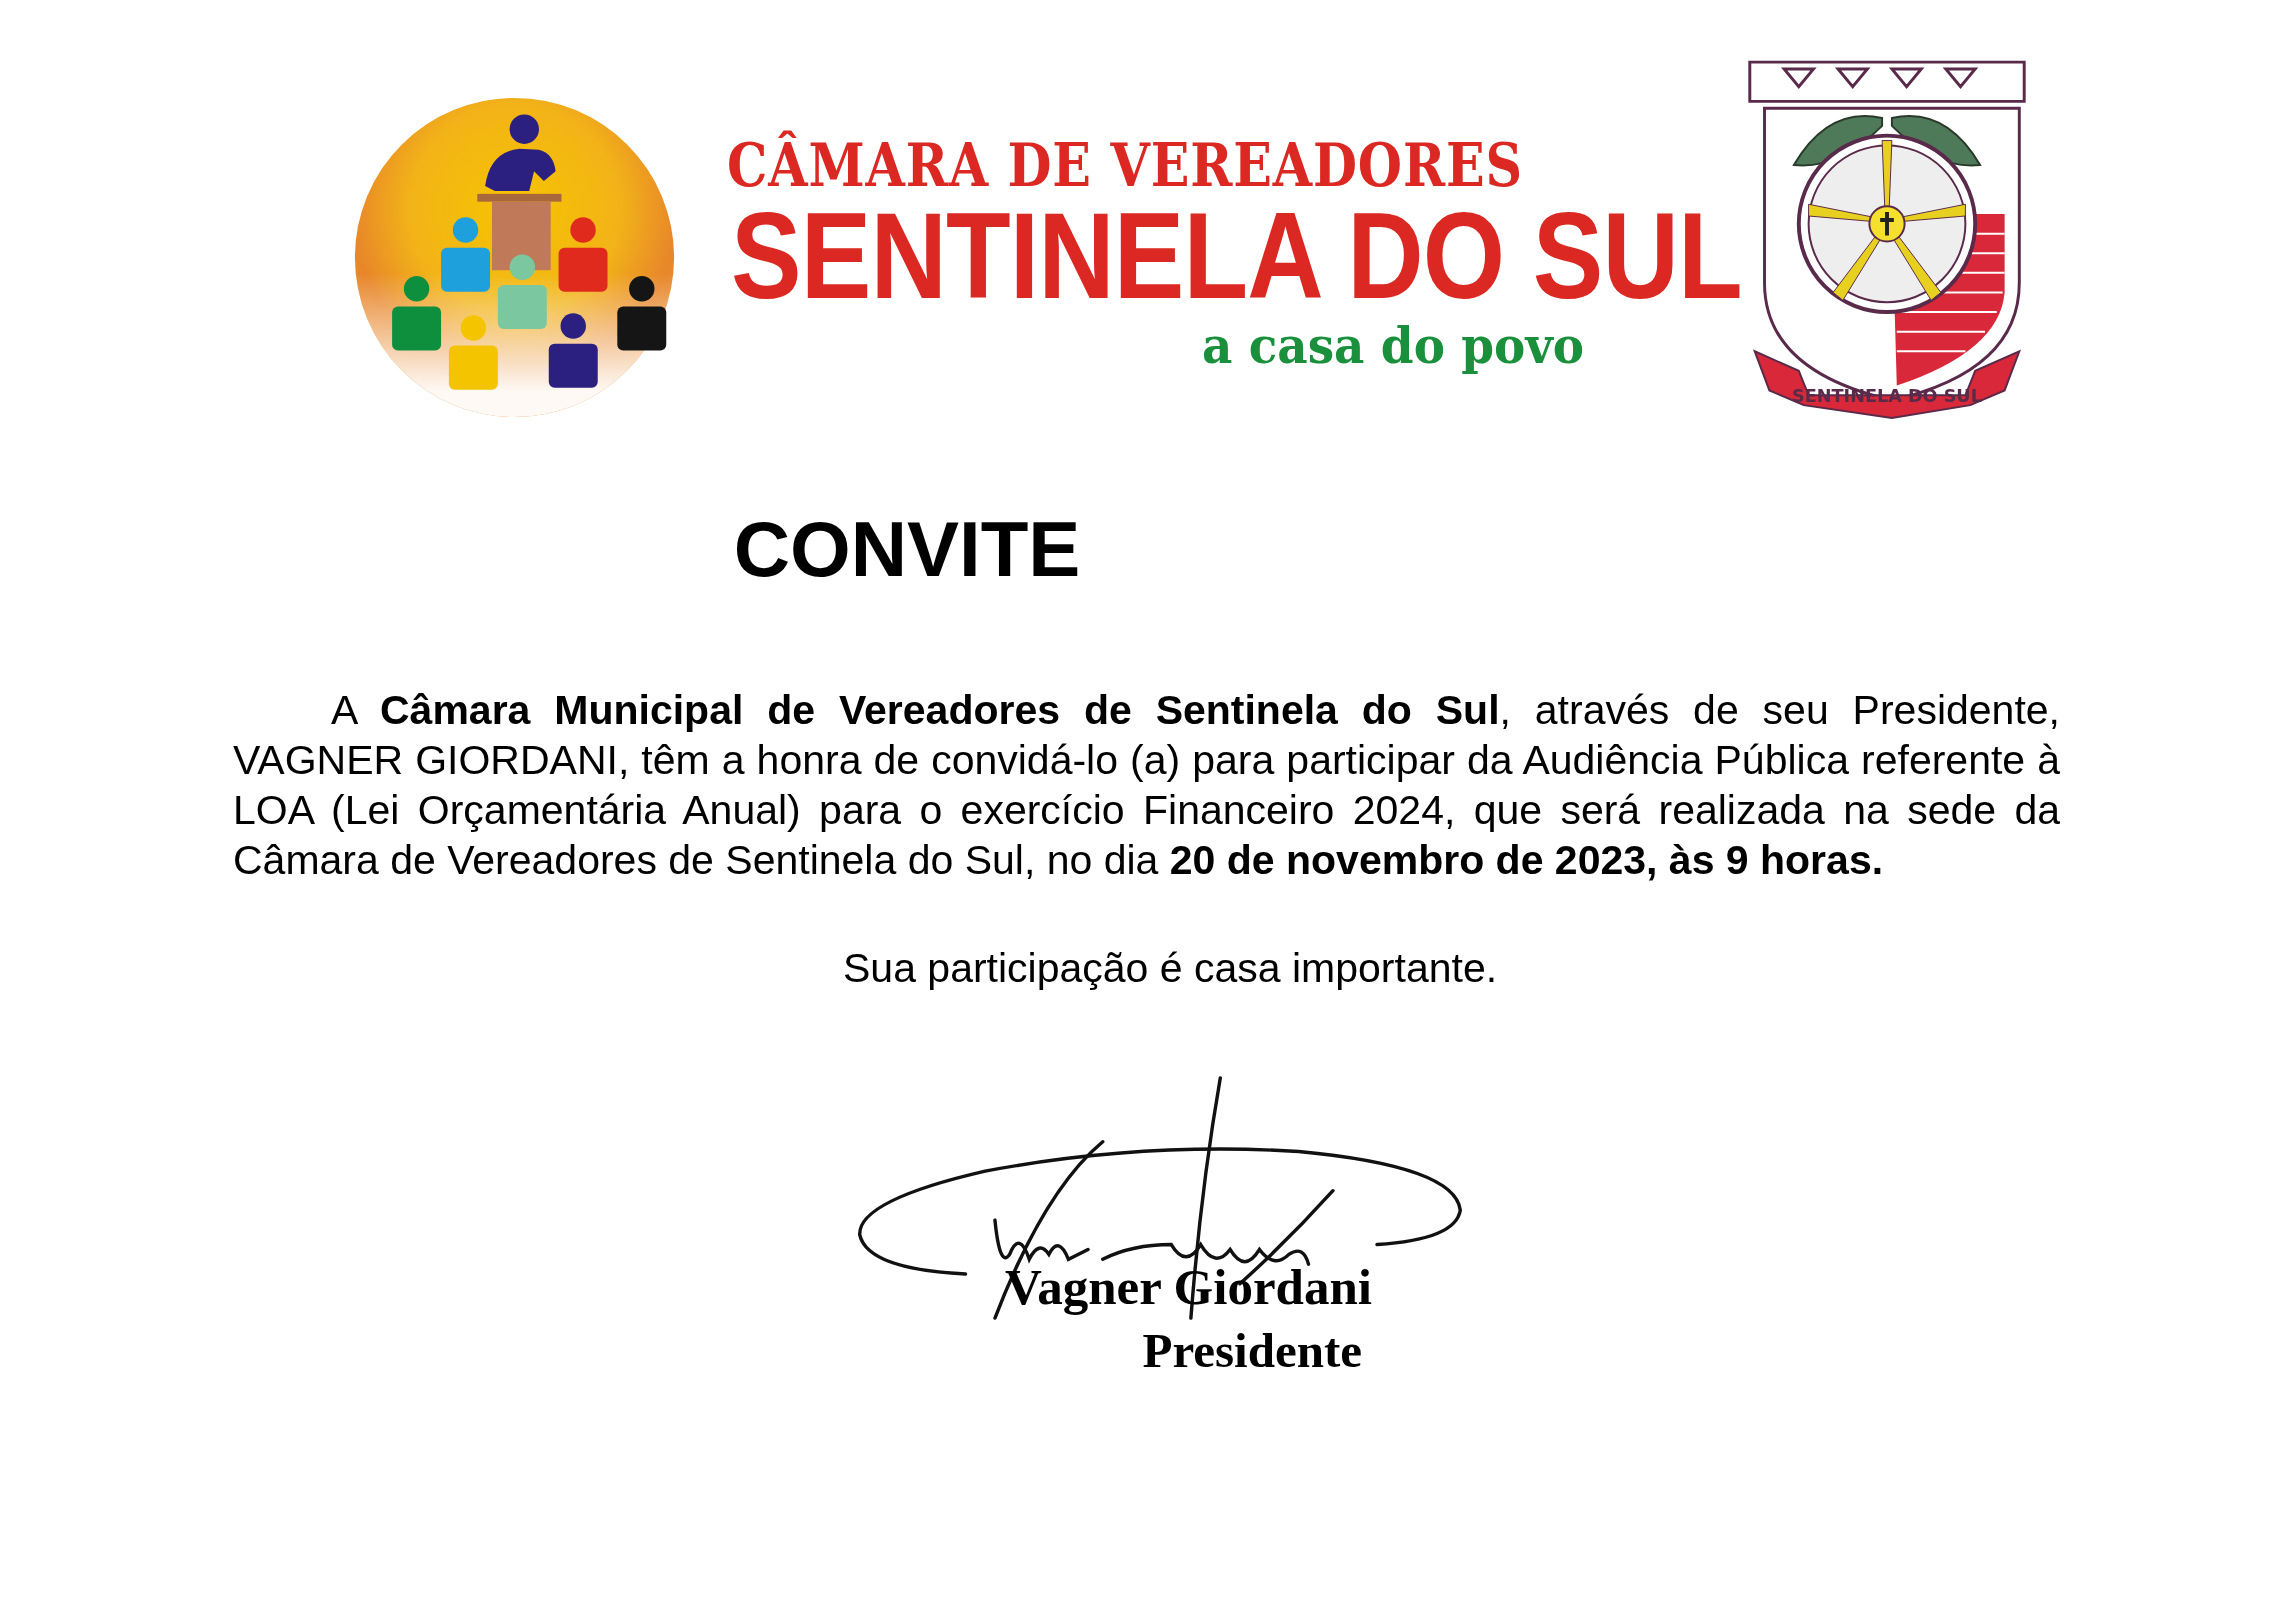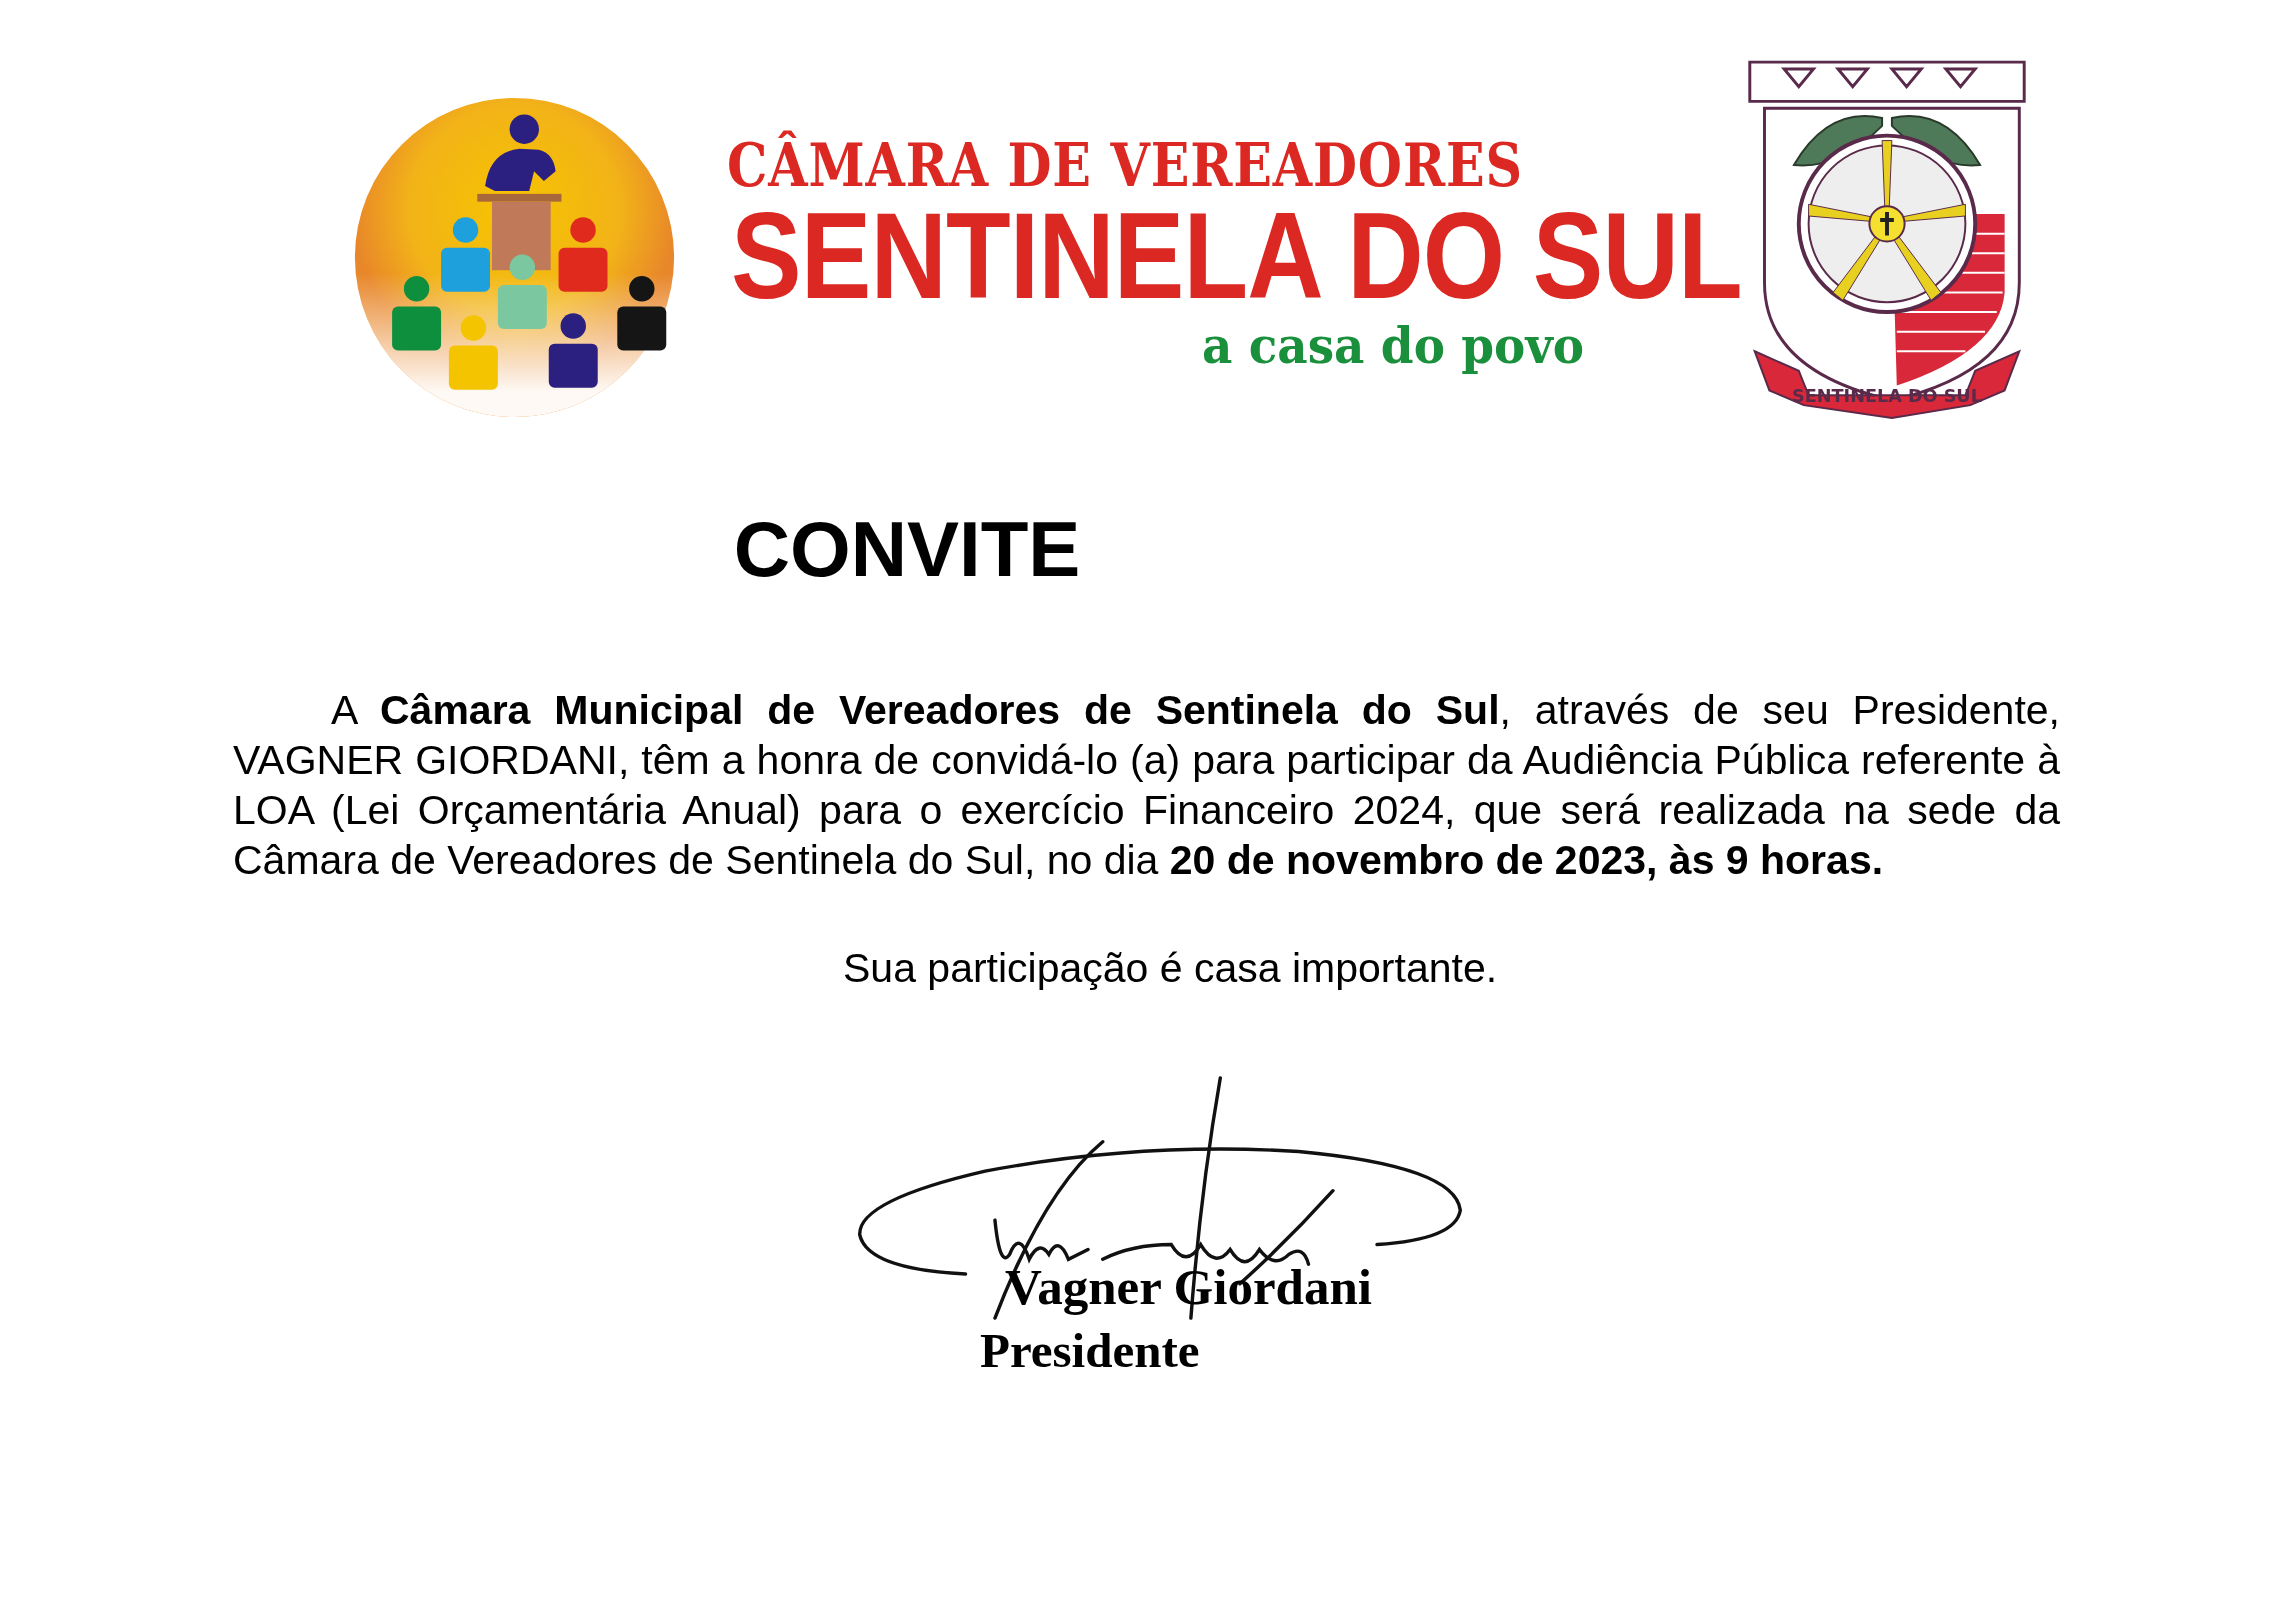--- a/index.html
+++ b/index.html
@@ -16,21 +16,21 @@
   
   .title { left:0; width:1814px; top:505px; text-align:center; font-weight:bold; font-size:78px; line-height:88px; }
   .title span { position:relative; left:0px; }
   
   .body { left:233px; top:642px; width:1827px; font-size:41px; line-height:50px; text-align:justify; text-align-last:left;margin-top:43px; }
   .body .indent { display:inline-block; width:98px; }
   .closing { left:843px; top:943px; font-size:41px; line-height:50px; white-space:nowrap; }
   
   #signature { left:848px; top:1073px; width:627px; height:255px; }
   .sig-name { left:980px; top:1258px; width:392px; text-align:right; font-family:"Liberation Serif", serif; font-weight:bold; font-size:51px; line-height:59px; white-space:nowrap; }
-  .sig-role { left:980px; top:1321px; width:382px; text-align:left; font-family:"Liberation Serif", serif; font-weight:bold; font-size:49px; line-height:59px; }
+  .sig-role { left:980px; top:1321px; width:382px; text-align:right; font-family:"Liberation Serif", serif; font-weight:bold; font-size:49px; line-height:59px; }
 </style>
 </head>
 <body>
 
 <div id="logo" class="abs">
   <svg width="333" height="328" viewBox="0 0 340 335">
     <defs>
       <radialGradient id="lg" cx="50%" cy="35%" r="60%">
         <stop offset="0%" stop-color="#f6c400"></stop>
         <stop offset="55%" stop-color="#f2b318"></stop>

